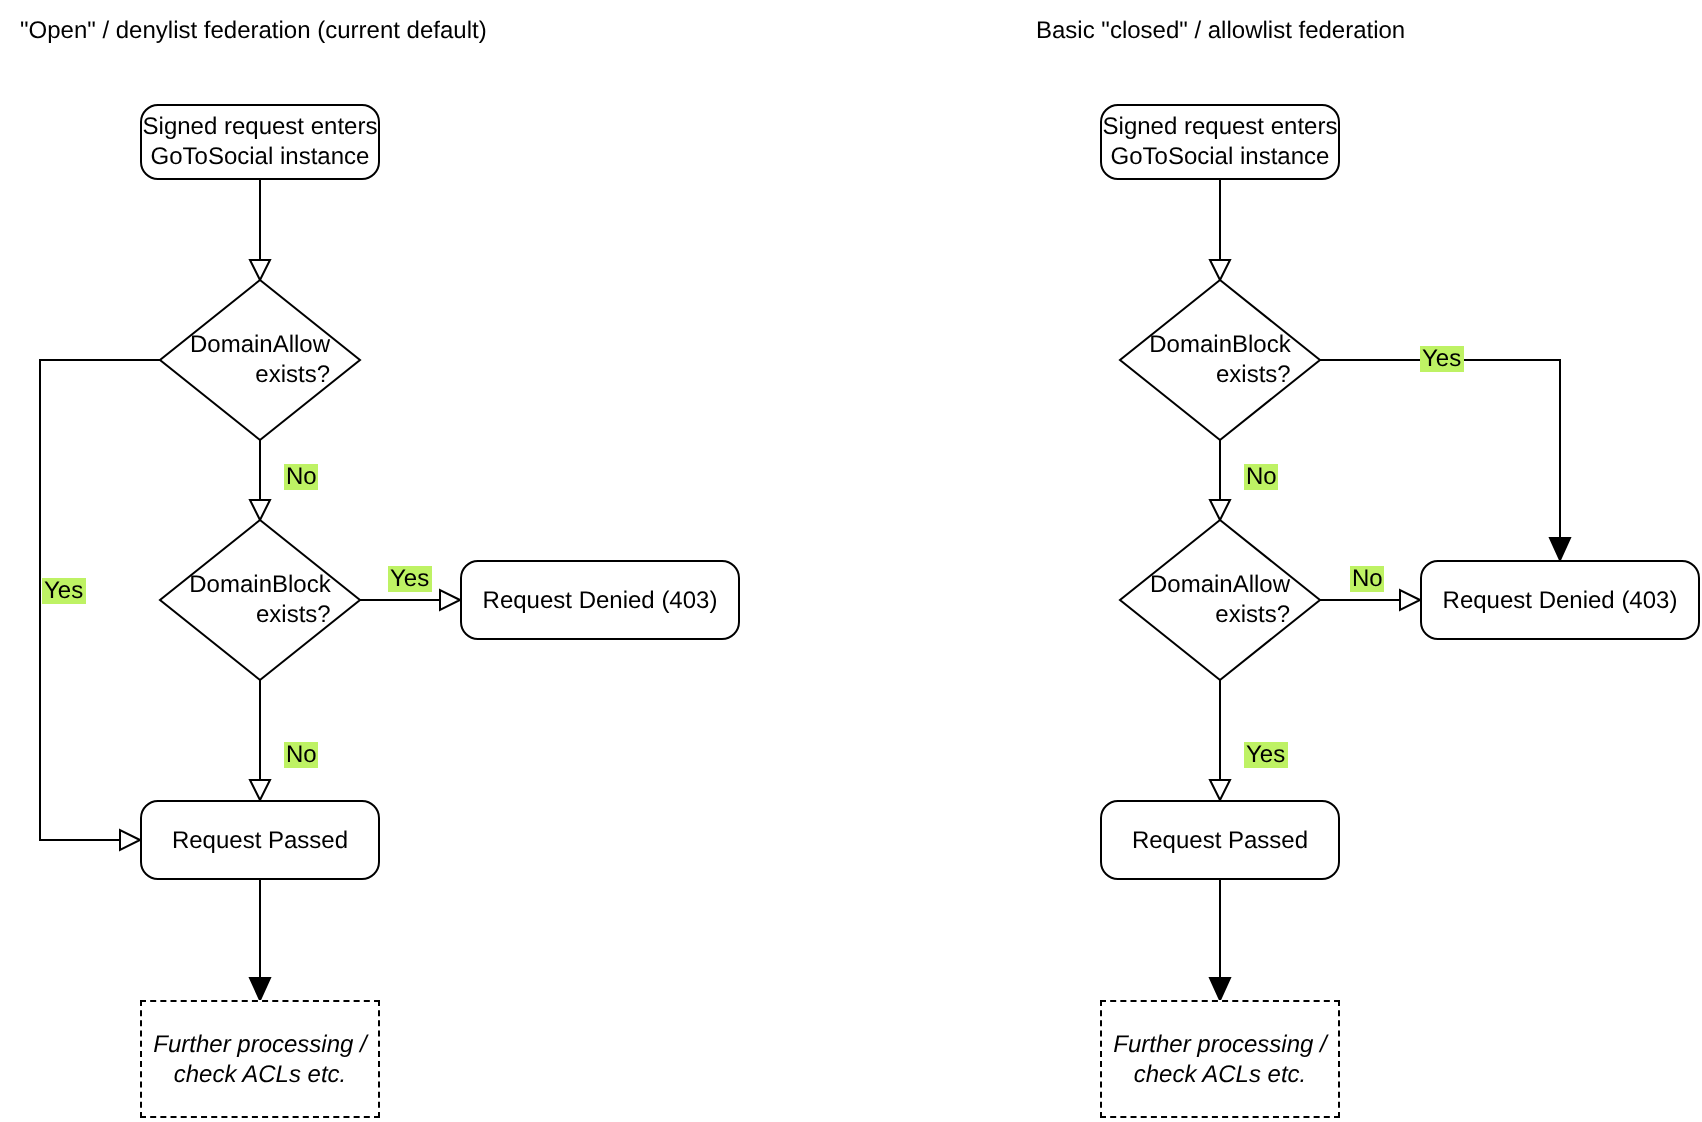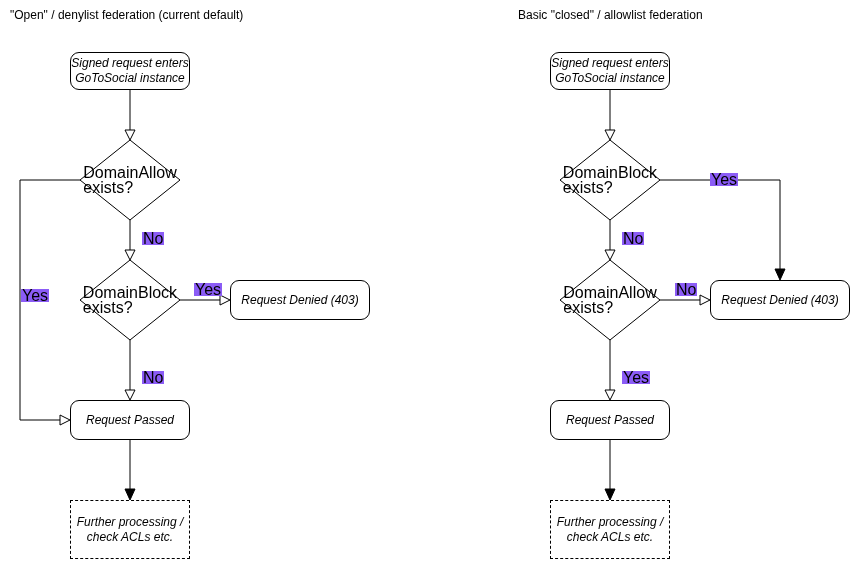--- a/index.html
+++ b/index.html
@@ -25,37 +25,37 @@
     background: #ffffff;
     border: 1px solid #000000;
     display: flex;
     align-items: center;
     justify-content: center;
     text-align: center;
     font-size: 12px;
     line-height: 15px;
     white-space: pre-line;
   }
-  .rounded { border-radius: 9px; font-style: italic; }
+  .rounded { border-radius: 9px; }
   .dashed { border-style: dashed; font-style: italic; }
   .diamond-label {
     position: absolute;
     display: flex;
     align-items: center;
     justify-content: center;
-    text-align: left;
-    font-size: 16px;
+    text-align: right;
+    font-size: 12px;
     line-height: 15px;
     white-space: pre-line;
   }
   .edge-label {
     position: absolute;
-    font-size: 16px;
+    font-size: 12px;
     line-height: 13px;
-    background: #8b5cf6;
+    background: #bef264;
     padding: 0 1px;
     white-space: nowrap;
   }
   svg line, svg polyline { stroke: #000000; stroke-width: 1; fill: none; }
   svg polygon.diamond { stroke: #000000; stroke-width: 1; fill: #ffffff; }
   svg polygon.arrow-open { stroke: #000000; stroke-width: 1; fill: #ffffff; }
   svg polygon.arrow-filled { stroke: #000000; stroke-width: 1; fill: #000000; }
 </style>
 </head>
 <body>

